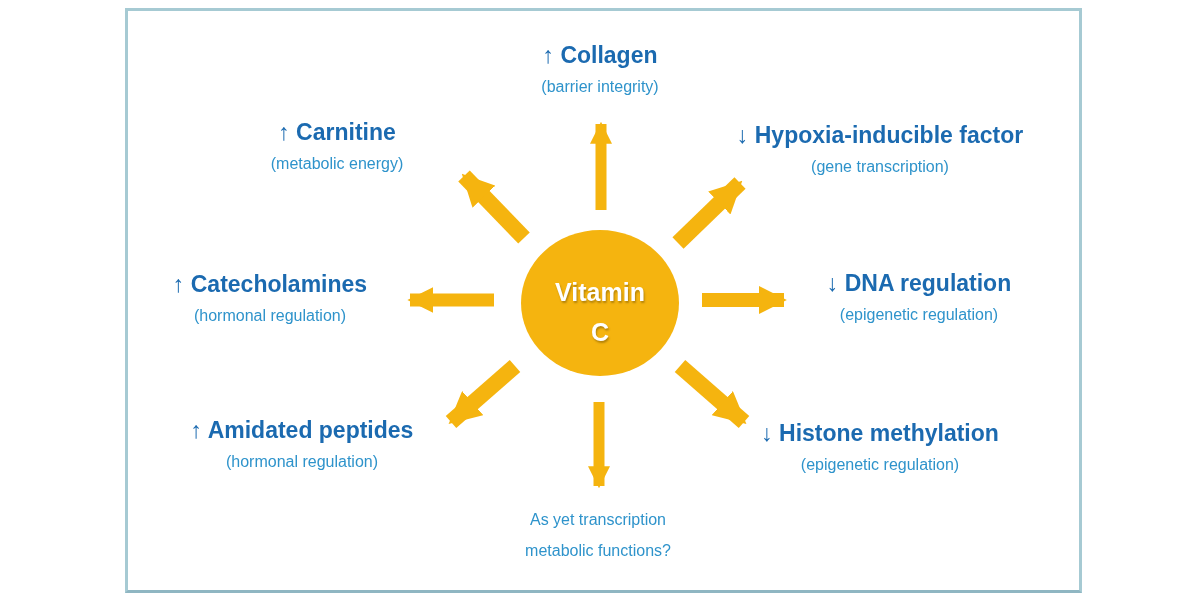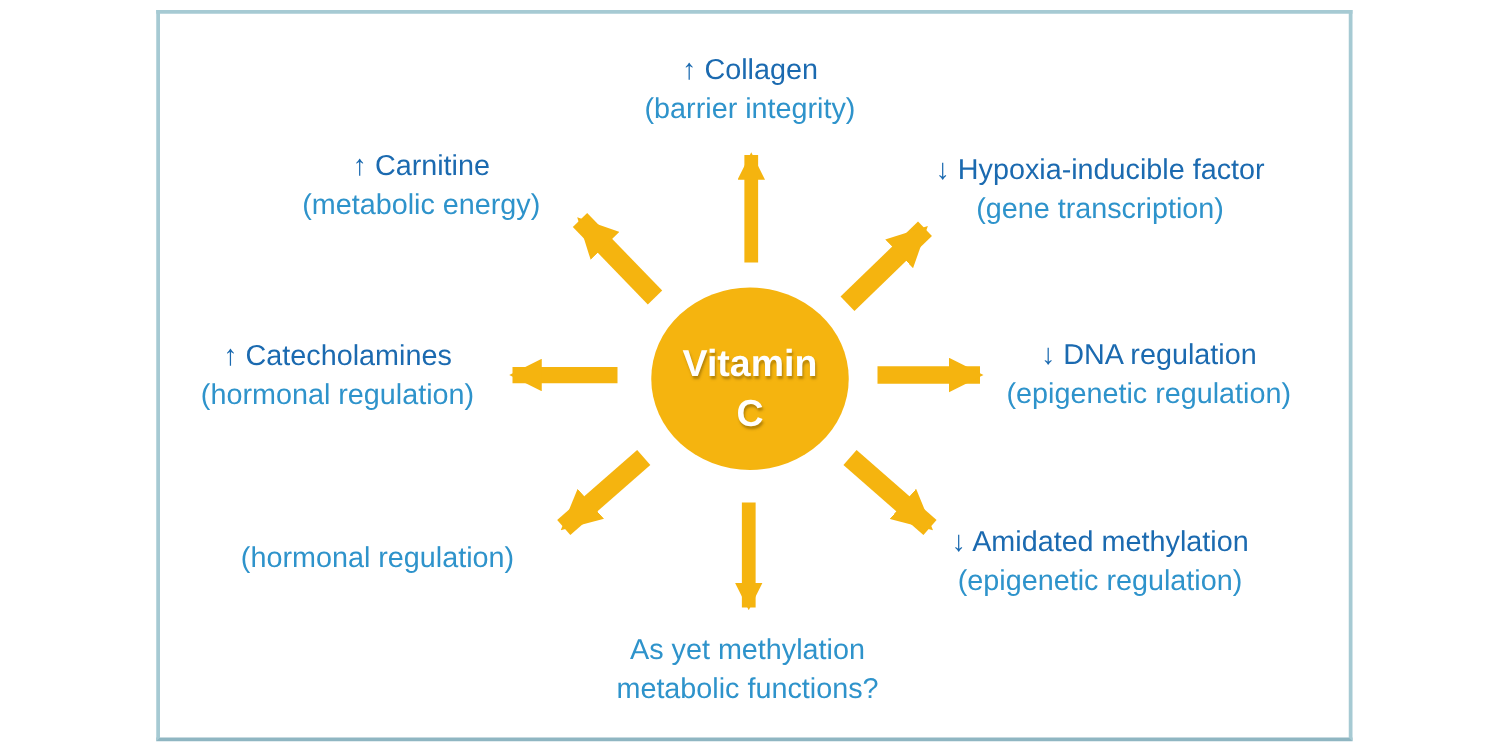--- a/index.html
+++ b/index.html
@@ -17,34 +17,34 @@
   }
   #arrows { position:absolute; left:0; top:0; width:1200px; height:600px; }
   #arrows line { stroke:var(--accent-gold, #F5B40F); stroke-linecap:butt; }
   #arrows .ah { fill:var(--accent-gold, #F5B40F); }
   .center-node {
     position:absolute; left:521px; top:230px;
     width:158px; height:146px; border-radius:50%;
     background:var(--accent-gold, #F5B40F);
     display:flex; flex-direction:column; align-items:center; justify-content:center;
     box-sizing:border-box; padding-top:18px;
-    color:var(--center-text, #ffffff); font-weight:bold; font-size:30px;
+    color:var(--center-text, #ffffff); font-weight:bold; font-size:25px;
     text-shadow:1px 2px 2px rgba(100,70,0,0.45);
     line-height:40px;
   }
   .node {
     position:absolute; transform:translate(-50%,-50%);
     text-align:center; white-space:nowrap;
   }
   .node .t {
-    font-weight:normal; font-size:23px; line-height:31px;
+    font-weight:bold; font-size:23px; line-height:31px;
     color:var(--title-blue, #1B6AB0);
   }
   .node .s {
-    font-weight:normal; font-size:23px; line-height:31px;
+    font-weight:normal; font-size:16px; line-height:31px;
     color:var(--subtitle-blue, #2E93CB);
   }
 </style>
 </head>
 <body>
 
 <div id="root">
   <div id="frame"></div>
 
   <svg id="arrows" viewBox="0 0 1200 600" xmlns="http://www.w3.org/2000/svg">
@@ -87,25 +87,26 @@
     <div class="t">↑ Catecholamines</div>
     <div class="s">(hormonal regulation)</div>
   </div>
 
   <div class="node" style="left:919px; top:299px">
     <div class="t">↓ DNA regulation</div>
     <div class="s">(epigenetic regulation)</div>
   </div>
 
   <div class="node" style="left:302px; top:446px">
+    <div class="t">↑ Amidated peptides</div>
     <div class="s">(hormonal regulation)</div>
   </div>
 
   <div class="node" style="left:880px; top:449px">
-    <div class="t">↓ Amidated methylation</div>
+    <div class="t">↓ Histone methylation</div>
     <div class="s">(epigenetic regulation)</div>
   </div>
 
   <div class="node" style="left:598px; top:535px">
-    <div class="s">As yet methylation</div>
+    <div class="s">As yet transcription</div>
     <div class="s">metabolic functions?</div>
   </div>
 </div>
 
 </body></html>

